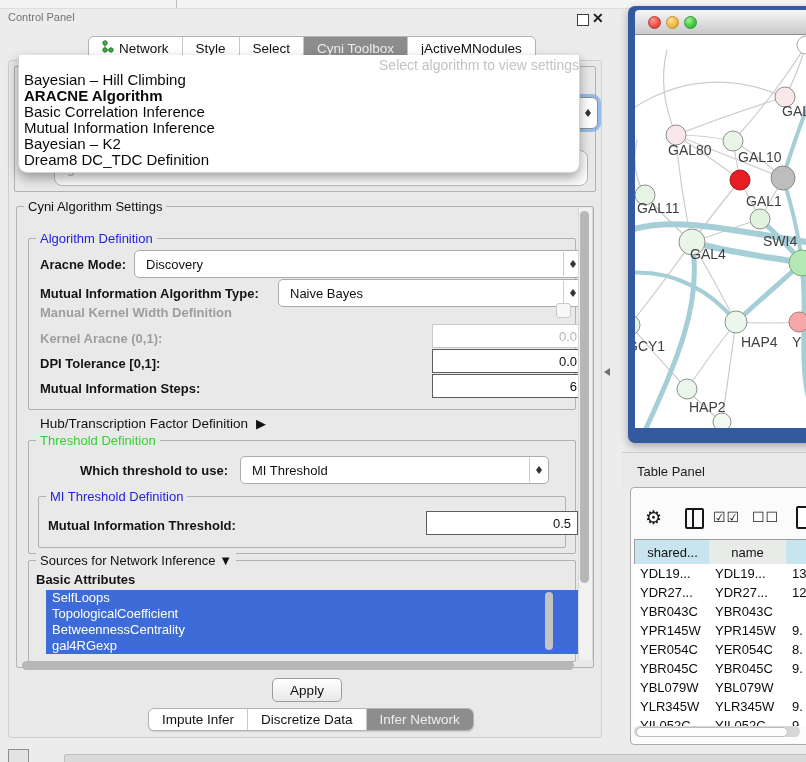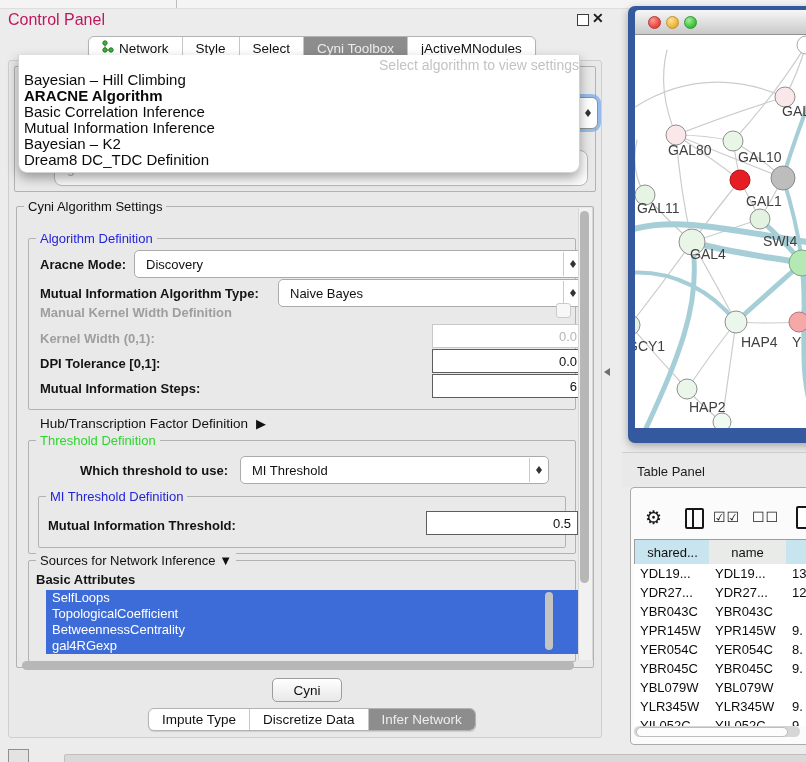--- a/index.html
+++ b/index.html
@@ -3,21 +3,21 @@
 <meta charset="utf-8">
 <style>
   html,body{margin:0;padding:0}
   .screen{position:relative;width:806px;height:762px;background:#ececec;overflow:hidden;
           font-family:"Liberation Sans",sans-serif;color:#111;font-size:13px}
   .abs{position:absolute}
   
   .top-strip{left:0;top:0;width:806px;height:8px;background:#f4f4f4;border-bottom:1px solid #dedede}
   .top-tick{left:176px;top:0;width:1px;height:8px;background:#bdbdbd}
   
-  .cp-title{left:8px;top:11px;font-size:16px;color:#be185d}
+  .cp-title{left:8px;top:11px;font-size:11px;color:#737373}
   .float-ico{left:577px;top:14px;width:10px;height:10px;border:1.5px solid #3c3c3c;background:#fff}
   .close-ico{left:592px;top:10px;font-size:14px;font-weight:bold;color:#1a1a1a}
   
   .tabgroup{display:flex;border:1px solid #b3b3b3;border-radius:6px;overflow:hidden;background:#fff;
             box-shadow:0 1px 1px rgba(0,0,0,.12)}
   .tab{padding:3px 13px;font-size:13.5px;display:flex;align-items:center;gap:5px;border-left:1px solid #c6c6c6;white-space:nowrap}
   .tab:first-child{border-left:none}
   .tab.sel{background:#8d8d8d;color:#ededed}
   
   .cp-body{left:8px;top:60px;width:592px;height:676px;background:#e9e9e9;border:1px solid #cfcfcf;border-radius:3px}
@@ -163,21 +163,21 @@
     <span>Naive Bayes</span>
     <span class="spin">
         <i class="up"></i>
         <i class="dn"></i>
       </span>
   </div>
 
   <div class="abs glabel" style="left:40px;top:305px">Manual Kernel Width Definition</div>
   <div class="abs checkbox" style="left:556px;top:303px"></div>
 
-  <div class="abs glabel" style="left:40px;top:331px">Kernel Width (0,1):</div>
+  <div class="abs glabel" style="left:40px;top:331px">Kernel Aracne (0,1):</div>
   <div class="abs field disabled" style="left:432px;top:324px;width:138px;height:22px">
     <span>0.0</span>
   </div>
 
   <div class="abs blabel" style="left:40px;top:356px">DPI Tolerance [0,1]:</div>
   <div class="abs field" style="left:432px;top:349px;width:138px;height:22px">
     <span>0.0</span>
   </div>
 
   <div class="abs blabel" style="left:40px;top:381px">Mutual Information Steps:</div>
@@ -218,24 +218,24 @@
       <div class="attr-item">TopologicalCoefficient</div>
       <div class="attr-item">BetweennessCentrality</div>
       <div class="attr-item">gal4RGexp</div>
     </div>
   <div class="abs thumb" style="left:545px;top:592px;width:8px;height:58px;background:#c4c4c4"></div>
 
   <div class="abs vtrack" style="left:578px;top:208px;width:13px;height:452px"></div>
   <div class="abs thumb" style="left:580px;top:211px;width:9px;height:372px"></div>
   <div class="abs thumb" style="left:22px;top:661px;width:552px;height:9px"></div>
 
-  <div class="abs btn" style="left:272px;top:678px;width:68px;height:22px">Cyni</div>
+  <div class="abs btn" style="left:272px;top:678px;width:68px;height:22px">Apply</div>
   <div class="abs tabgroup" style="left:148px;top:708px" id="bottom-tabs">
       <div class="tab">
-        <span>Impute Type</span>
+        <span>Impute Infer</span>
       </div>
       <div class="tab">
         <span>Discretize Data</span>
       </div>
       <div class="tab sel">
         <span>Infer Network</span>
       </div>
     </div>
 
   <div class="abs net-frame"></div>

